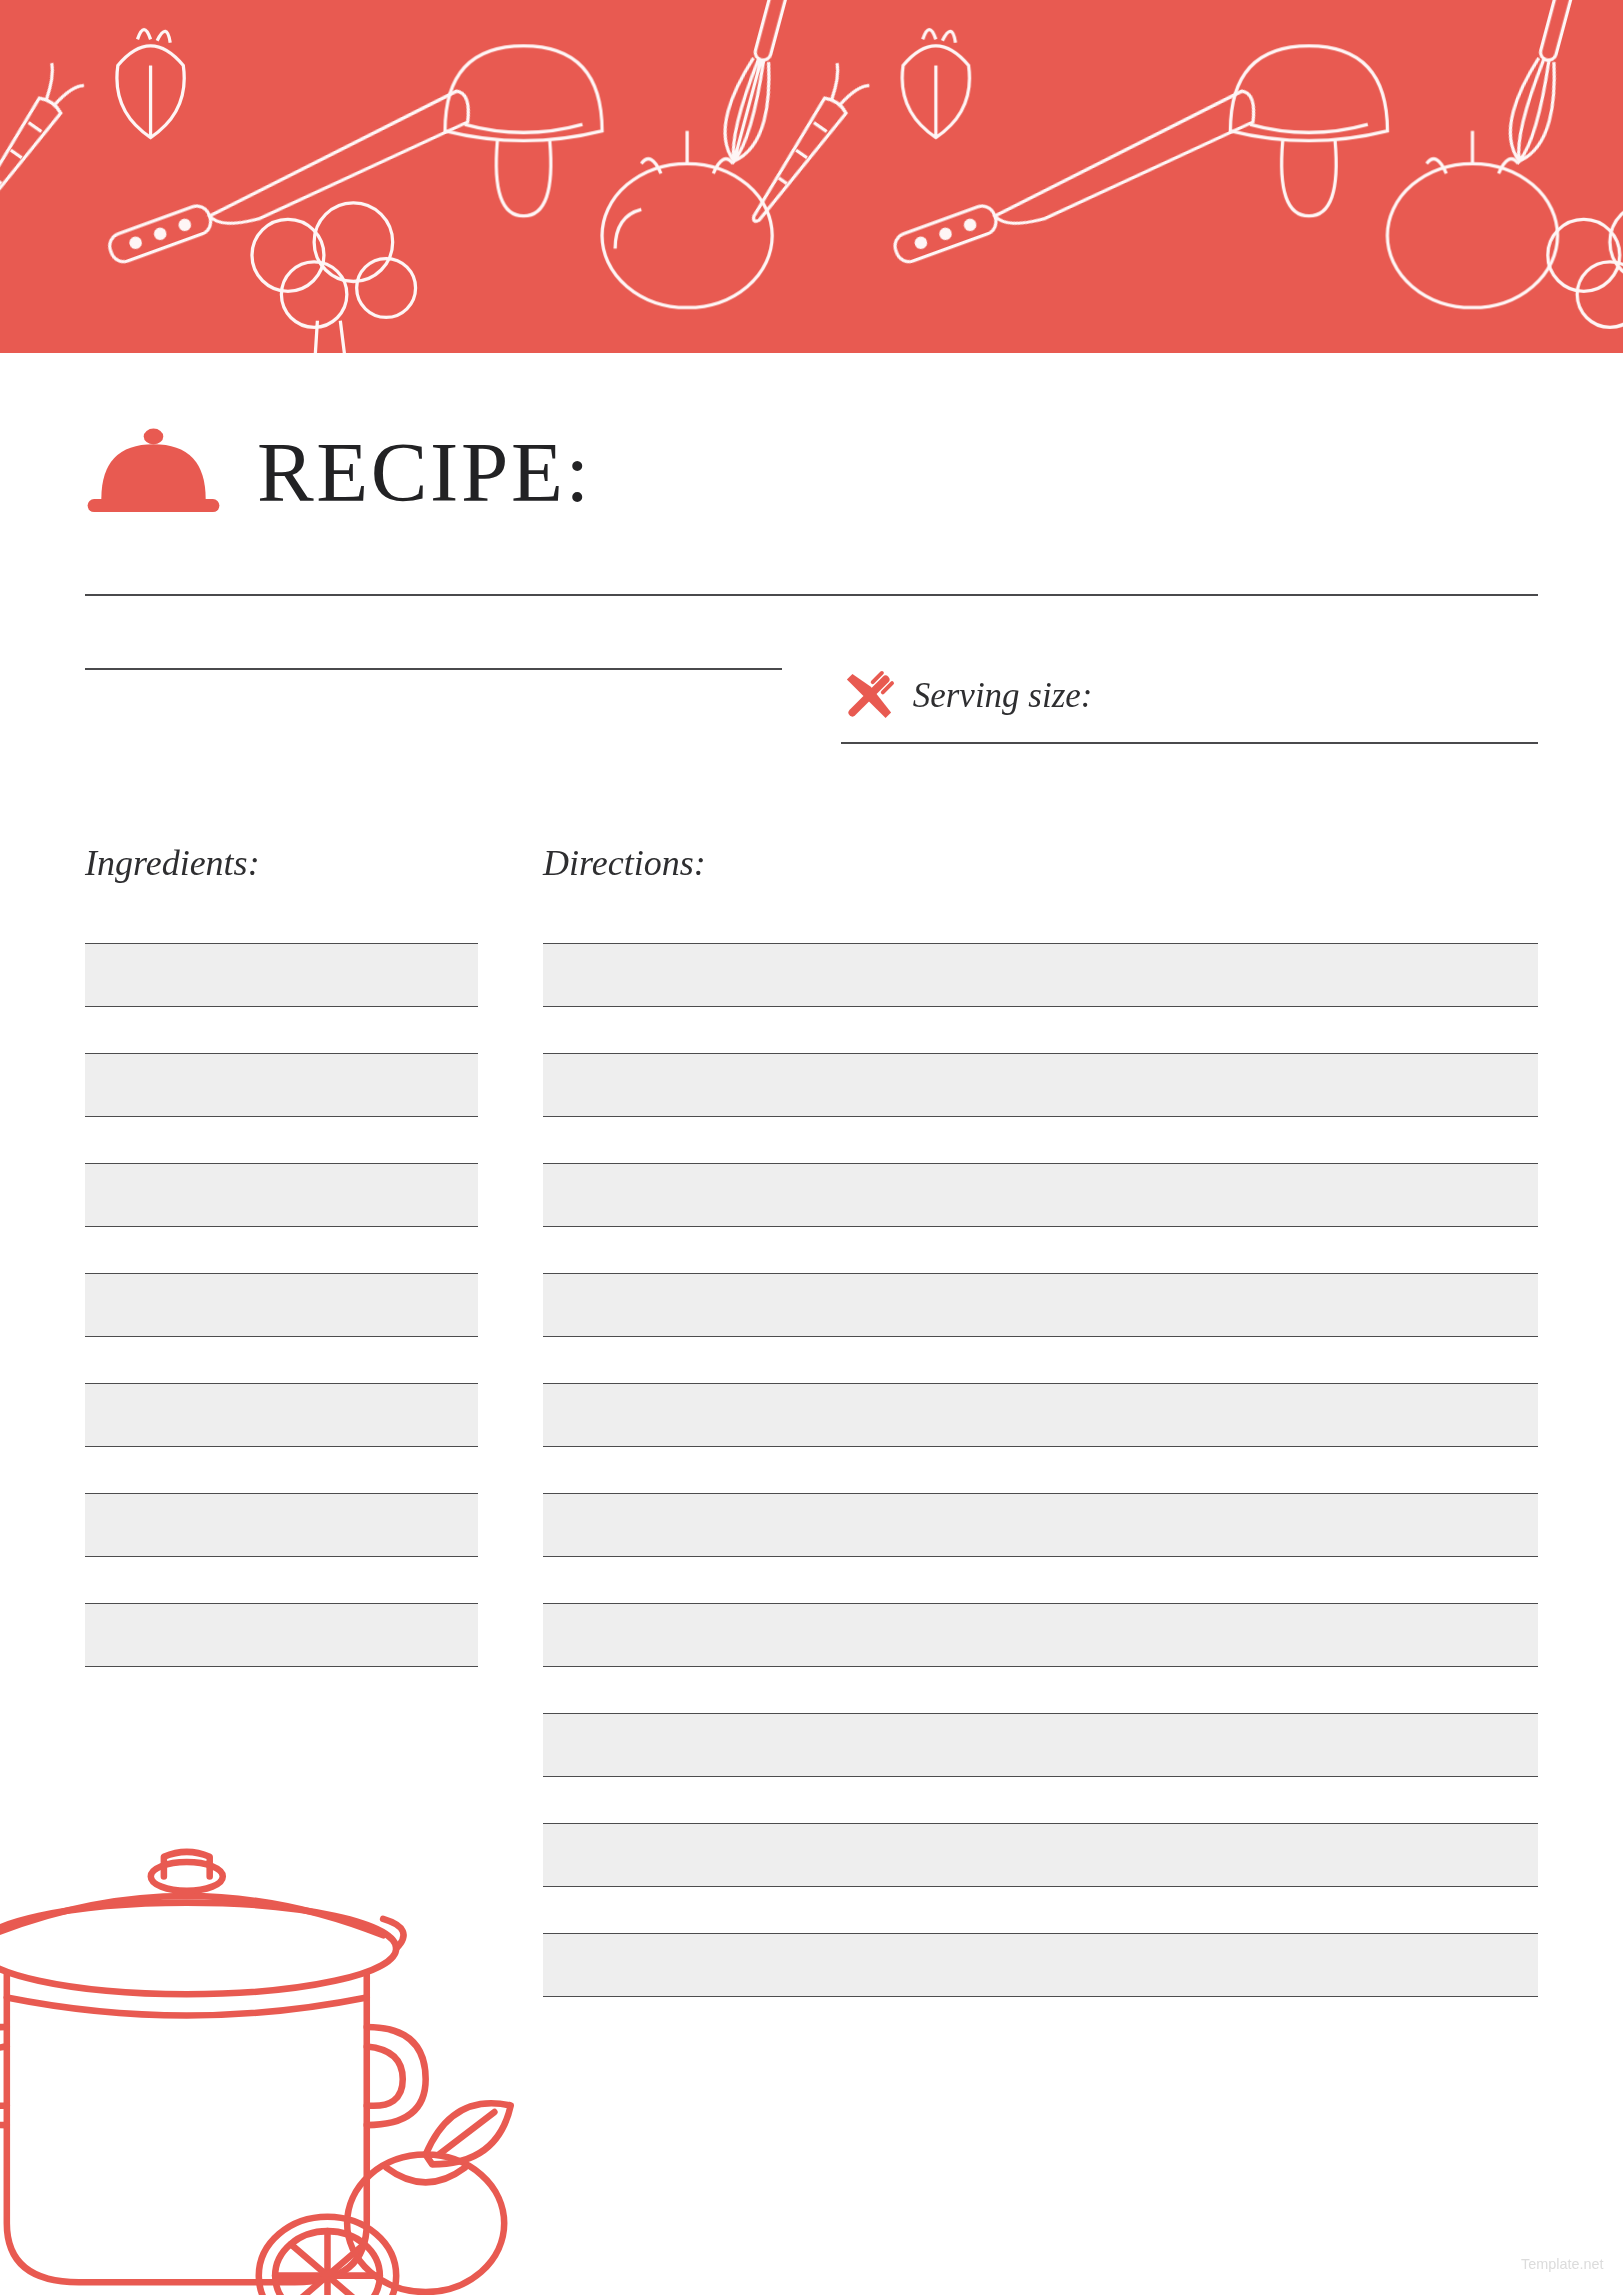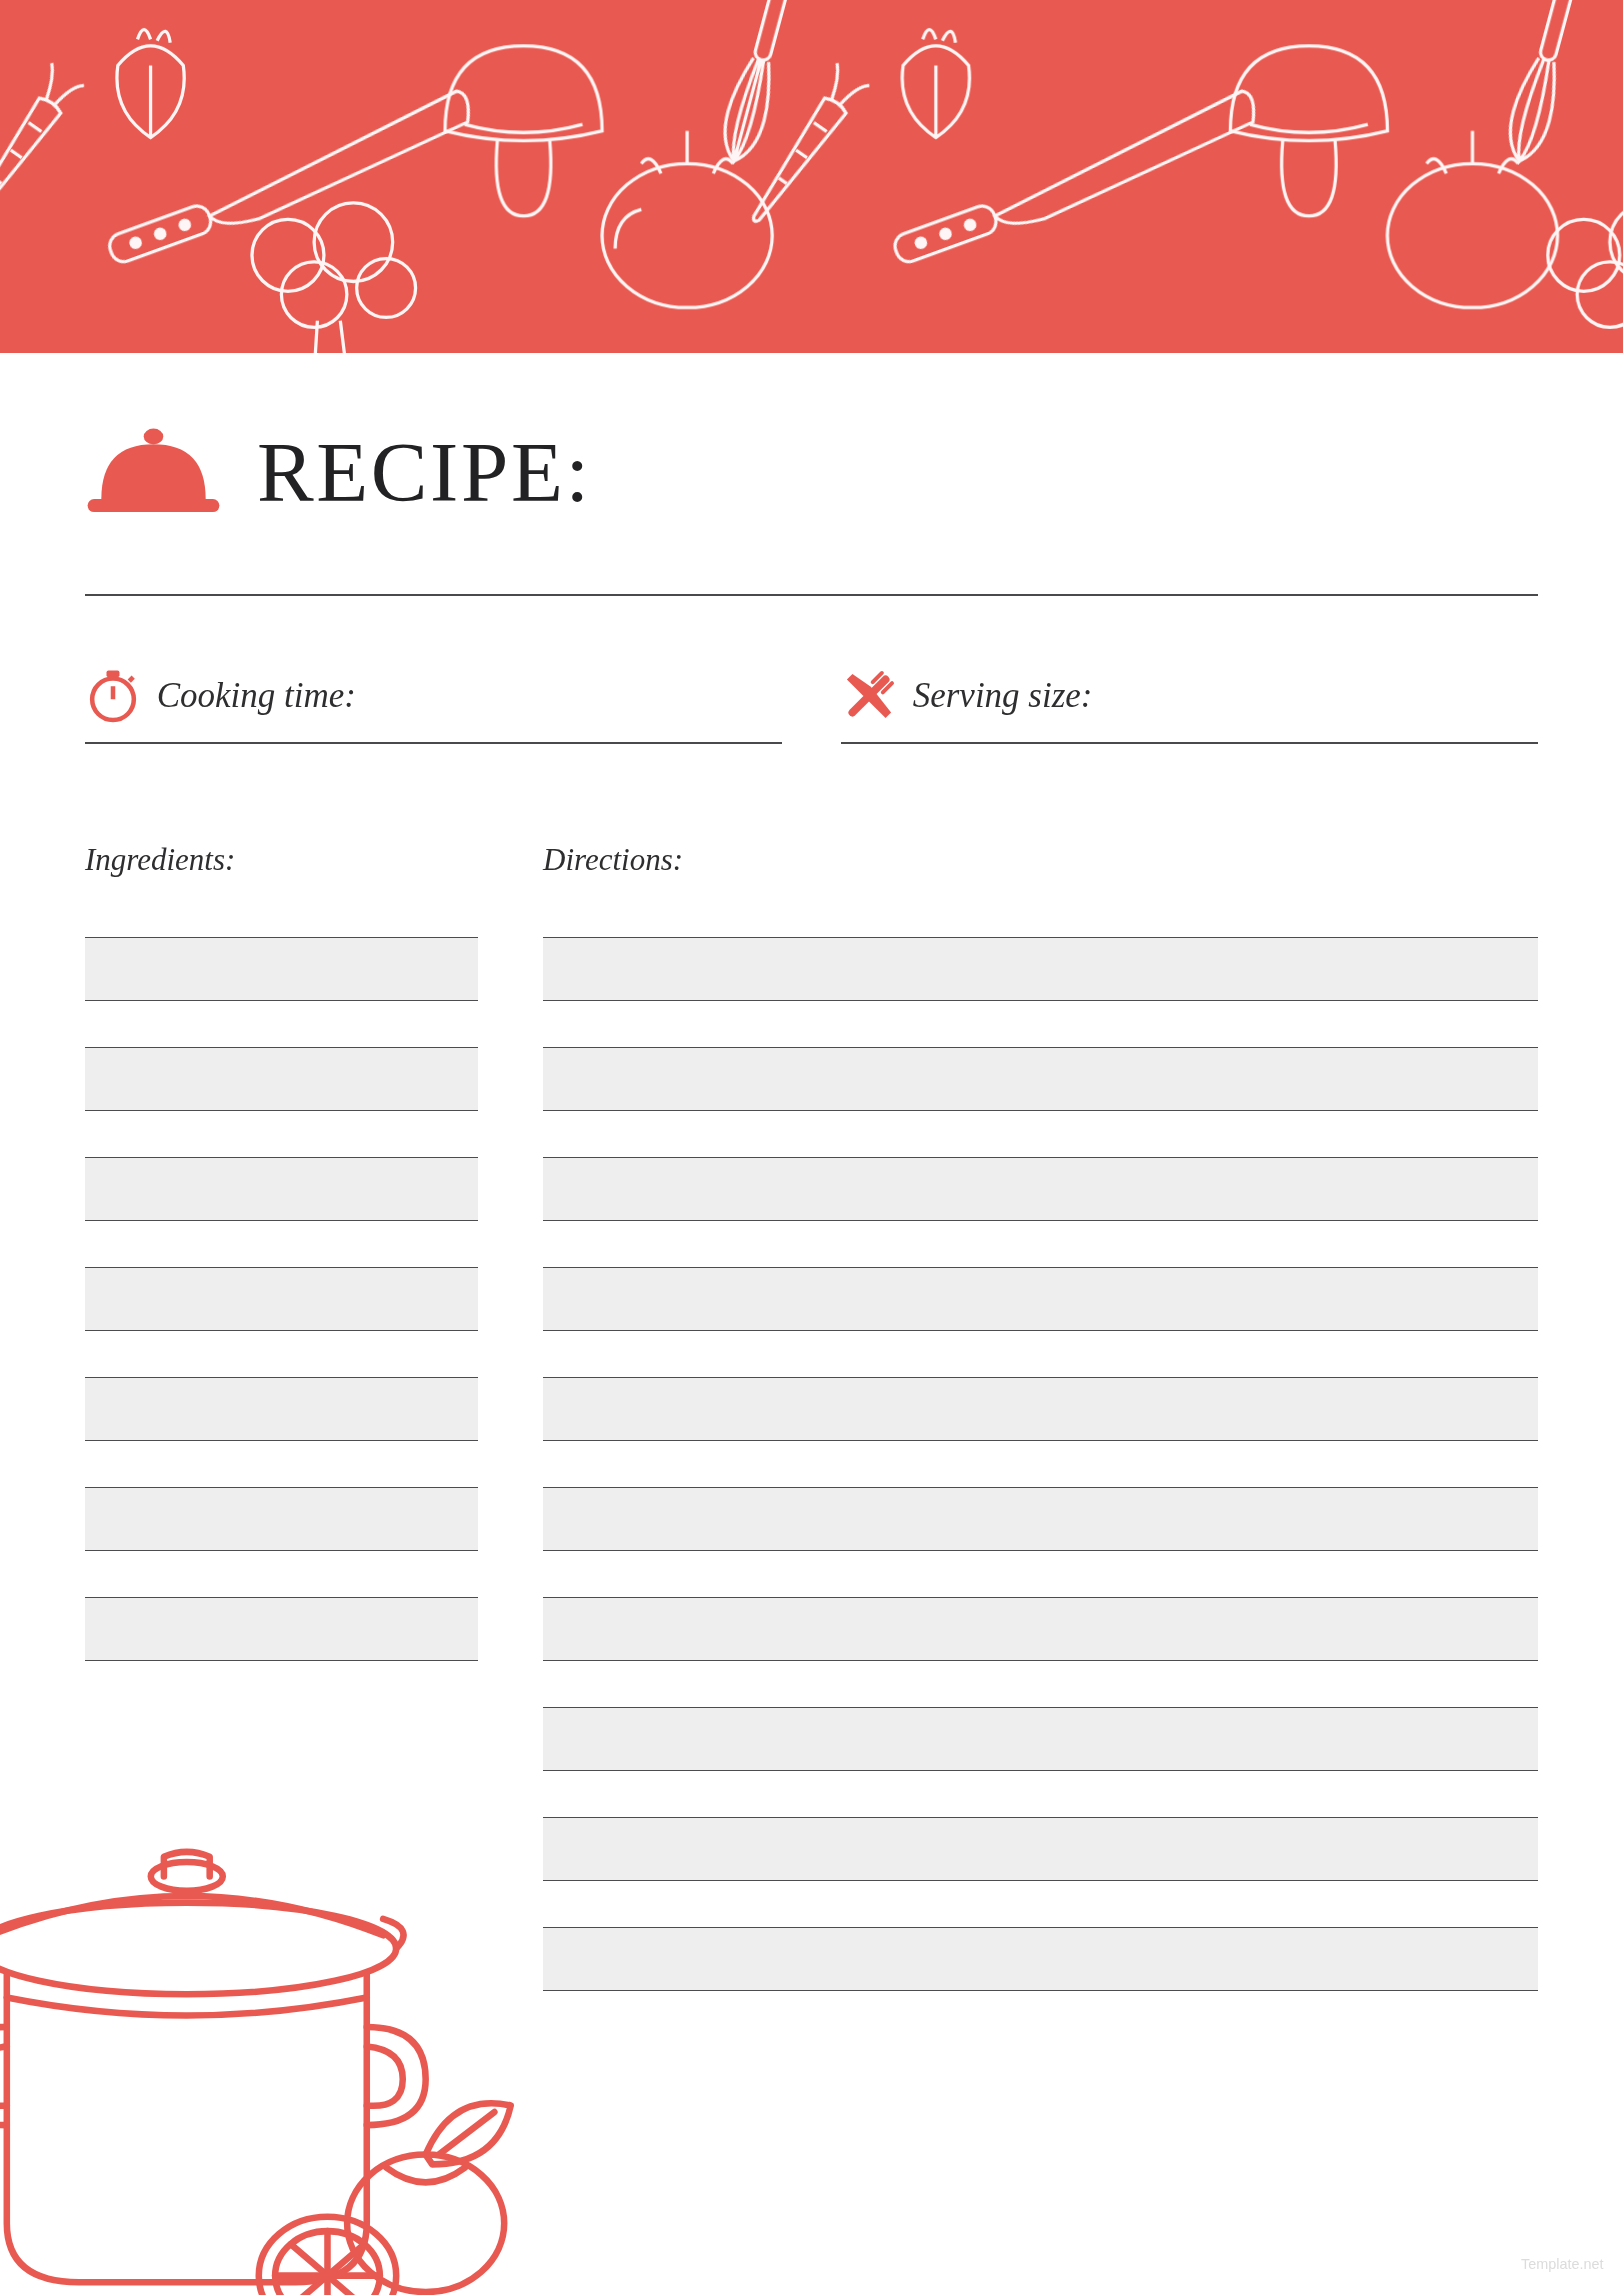--- a/index.html
+++ b/index.html
@@ -80,21 +80,21 @@
 
   
   .columns {
     display: flex;
     gap: 65px;
   }
   .col-ingredients { flex: 0 0 393px; }
   .col-directions { flex: 1; }
   .col-label {
     font-style: italic;
-    font-size: 31px;
+    font-size: 36px;
     color: #2e2e30;
     margin-bottom: 59px;
   }
 
   
   .block {
     background: #eeeeee;
     height: 64px;
     border-top: 1.3px solid #4c4c4e;
     border-bottom: 1.3px solid #4c4c4e;
@@ -243,34 +243,20 @@
       </span>
       <h1 class="title">RECIPE:</h1>
       <input class="recipe-name-input" type="text" value="" style="">
     </div>
 
     <hr class="hr">
 
     <div class="meta-row">
 
       <div class="meta-item">
-        <div class="meta-head">
-          <span class="meta-icon">
-            <svg width="56" height="56" viewBox="0 0 86 86">
-              <g fill="none" stroke="#e85a51" stroke-width="7">
-                <circle cx="43" cy="48" r="32"></circle>
-                <line x1="43" y1="48" x2="43" y2="28"></line>
-                <rect x="33" y="4" width="20" height="10" rx="3" fill="#e85a51" stroke="none"></rect>
-                <line x1="43" y1="14" x2="43" y2="18"></line>
-                <line x1="68" y1="20" x2="74" y2="14"></line>
-              </g>
-            </svg>
-          </span>
-          <span class="meta-label">Cooking time:</span>
-        </div>
         <hr class="meta-line">
       </div>
 
       <div class="meta-item">
         <div class="meta-head">
           <span class="meta-icon">
             <svg width="56" height="56" viewBox="0 0 86 86">
               <g fill="#e85a51">
                 <g transform="translate(43,43) rotate(45)">
                   <rect x="-6" y="-42" width="12" height="84" rx="6"></rect>

